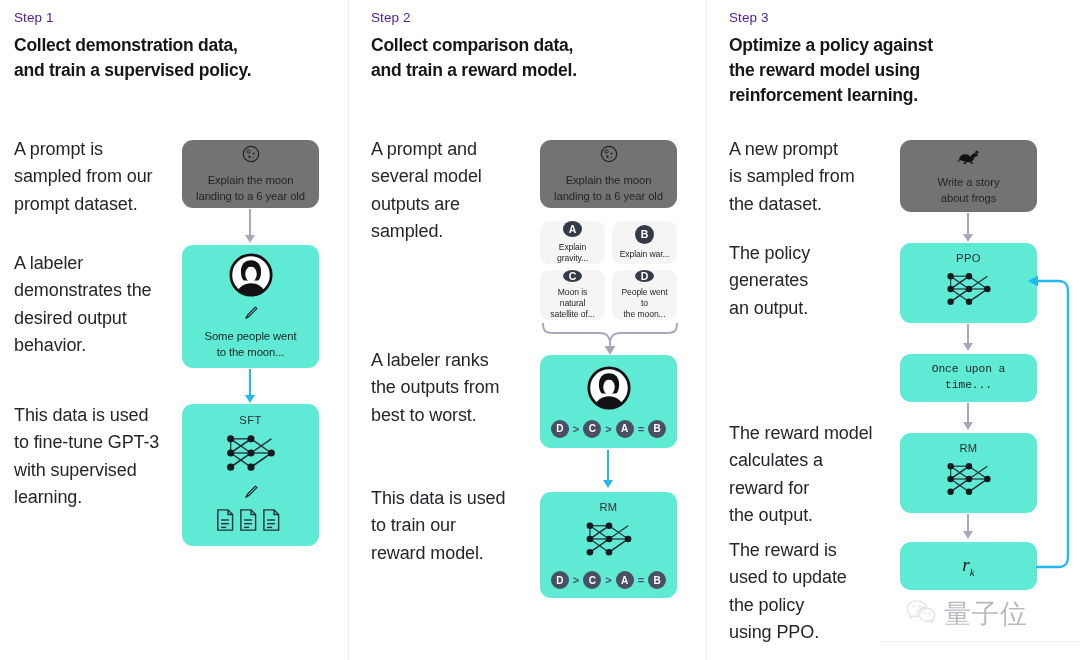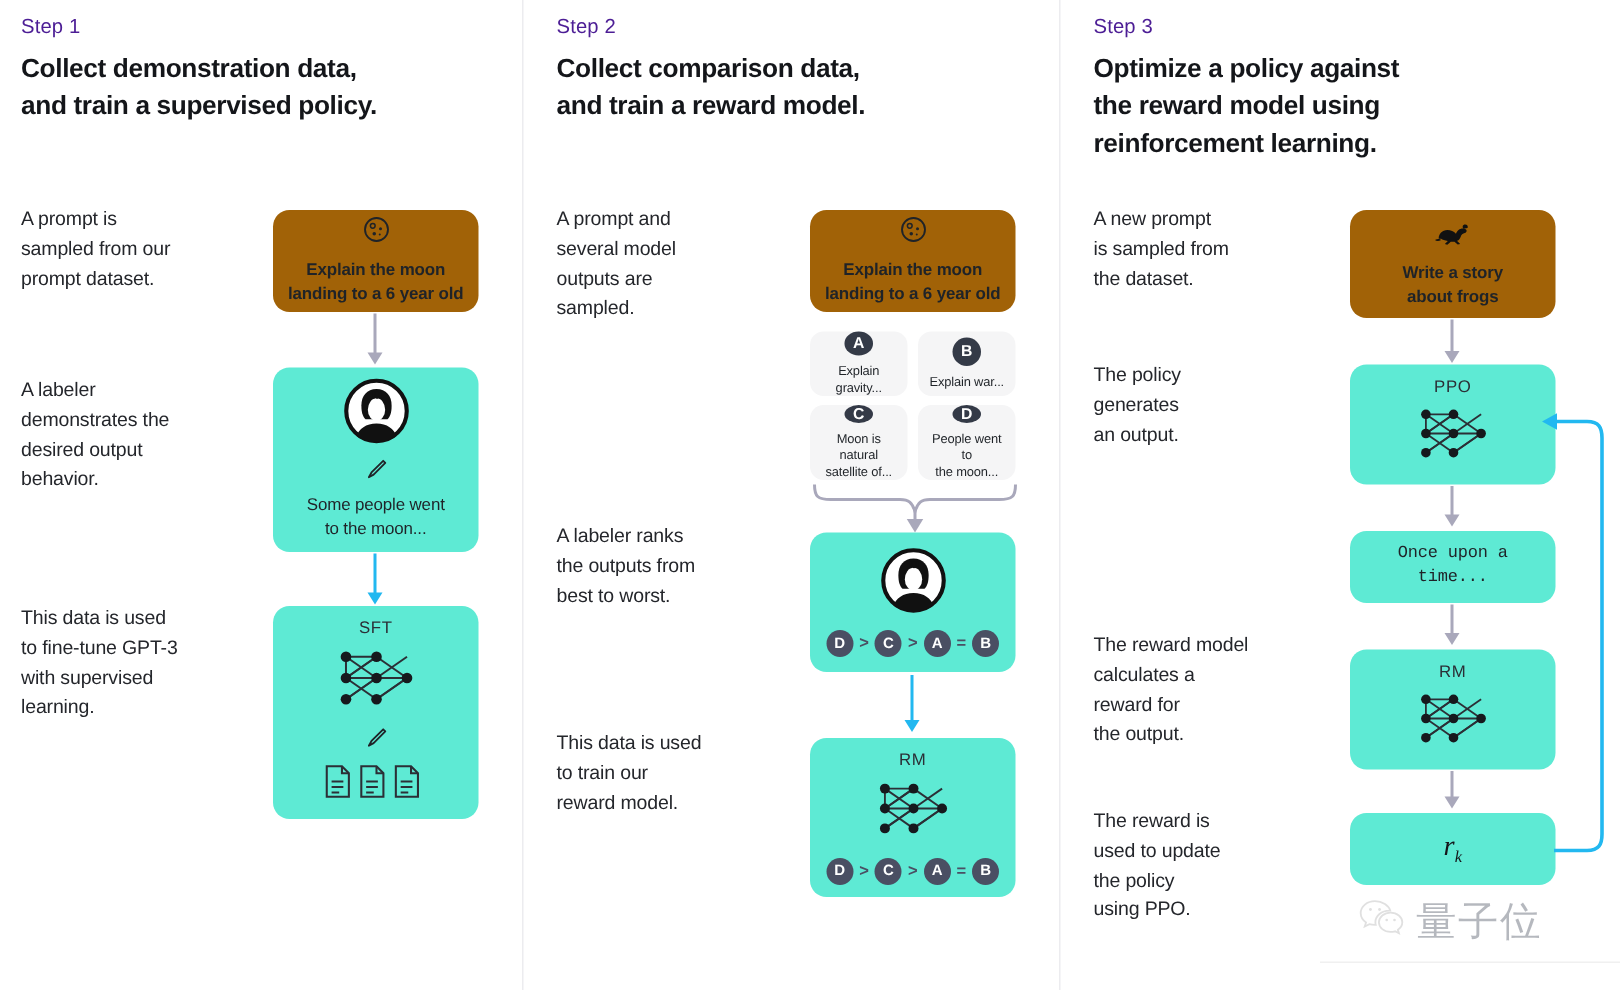--- a/index.html
+++ b/index.html
@@ -29,33 +29,33 @@
     font-size: 13.5px; color: #4c1d95; letter-spacing: .1px;
   }
   .step-title {
     position: absolute; left: 14px; top: 33px;
     font-size: 17.5px; font-weight: bold; line-height: 1.42;
     color: #14161a; letter-spacing: -.25px;
   }
 
   .body-text {
     position: absolute; left: 14px;
-    font-size: 13px; line-height: 1.52; color: #24262b;
+    font-size: 18px; line-height: 1.52; color: #24262b;
     letter-spacing: -.1px;
   }
 
   
   .card {
     position: absolute;
     border-radius: 11px;
     background: #5eead4;
     display: flex; flex-direction: column;
     align-items: center; justify-content: center;
   }
-  .card.blue { background: #a16207; font-weight: bold; }
+  .card.blue { background: #737373; }
   .card-text {
     font-size: 11.3px; line-height: 1.38; text-align: center;
     color: #1f2328; padding: 0 8px; letter-spacing: -.1px;
   }
   .card-title {
     font-size: 11.2px; color: #2b2f36; letter-spacing: .4px;
     margin-bottom: 4px; font-weight: 500;
   }
   .mini-card {
     position: absolute; border-radius: 9px; background: #f5f5f6;

